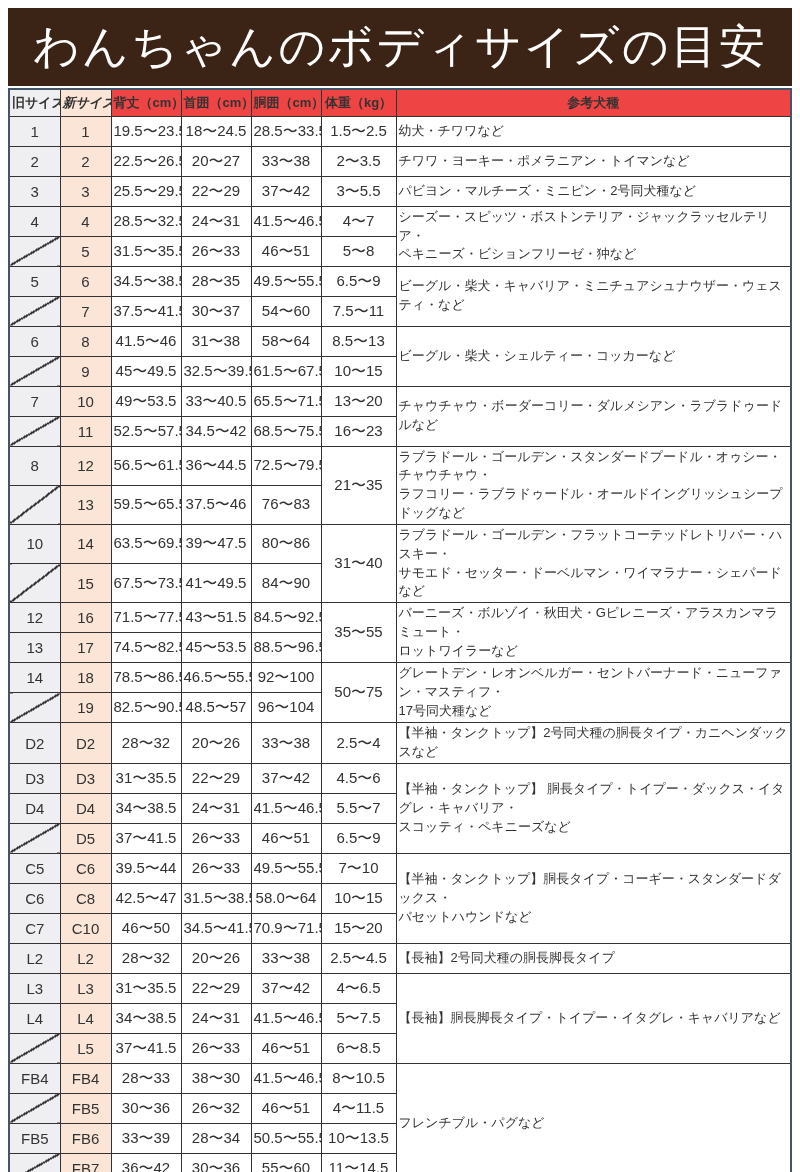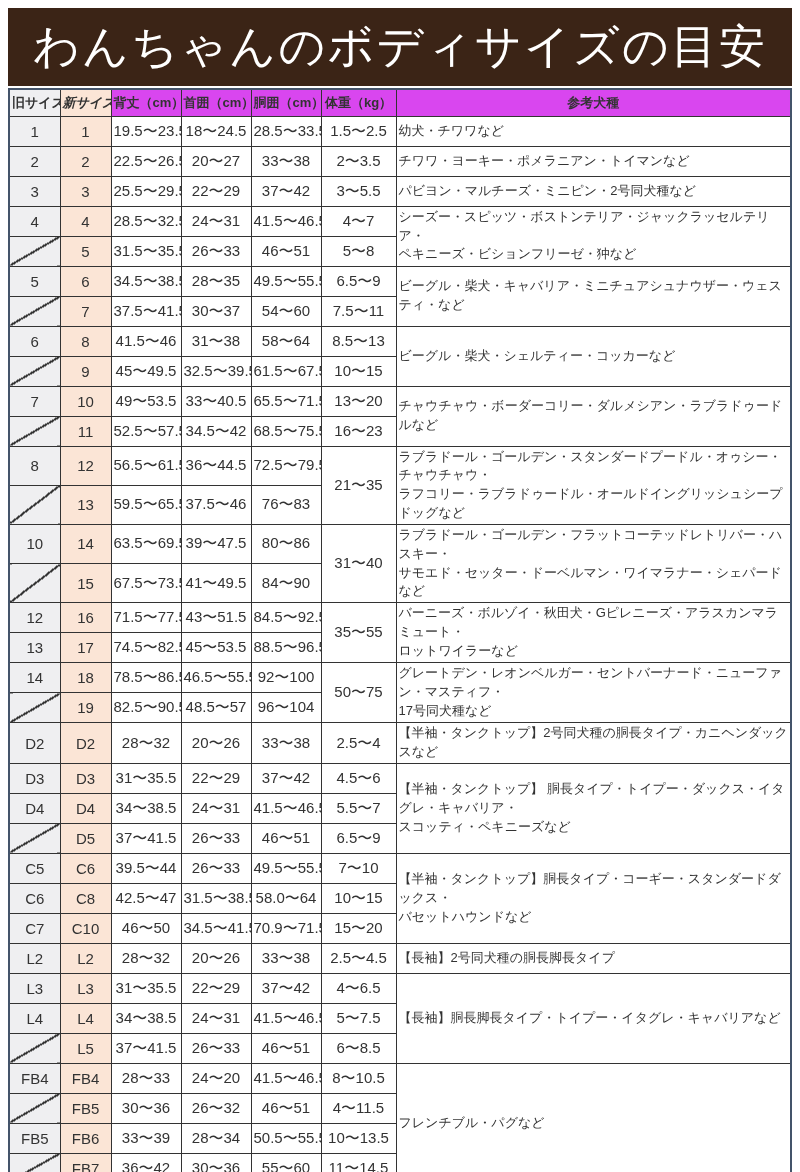--- a/index.html
+++ b/index.html
@@ -35,21 +35,21 @@
   }
   .size-table th,.size-table td{
     border:1px solid var(--grid-line);
     vertical-align:middle;
     padding:1px 2px;
     overflow:hidden;
   }
   .size-table thead tr{height:27px;margin-top:22px;}
   .size-table tbody tr{height:30px;}
   .size-table th{
-    font-size:13px;font-weight:bold;text-align:center;background:#d946ef;
+    font-size:13px;font-weight:bold;text-align:center;background:#ef4444;
     white-space:nowrap;
   }
   .size-table th.col-0{background:var(--old-col-bg);}
   .size-table th.col-1{background:var(--new-col-bg);font-style:italic;}
   td.c-old{
     background-color:var(--old-col-bg);
     text-align:center;font-size:15px;
   }
   td.c-old.diag{
     background-image:linear-gradient(to bottom right,
@@ -355,21 +355,21 @@
           <td class="c-new">L5</td>
           <td class="c-num">37〜41.5</td>
           <td class="c-num">26〜33</td>
           <td class="c-num">46〜51</td>
           <td class="c-num">6〜8.5</td>
         </tr>
         <tr>
           <td class="c-old">FB4</td>
           <td class="c-new">FB4</td>
           <td class="c-num">28〜33</td>
-          <td class="c-num">24〜20</td>
+          <td class="c-num">38〜30</td>
           <td class="c-num">41.5〜46.5</td>
           <td class="c-num">8〜10.5</td>
           <td class="c-breed" rowspan="4">フレンチブル・パグなど</td>
         </tr>
         <tr>
           <td class="c-old diag"></td>
           <td class="c-new">FB5</td>
           <td class="c-num">30〜36</td>
           <td class="c-num">26〜32</td>
           <td class="c-num">46〜51</td>

